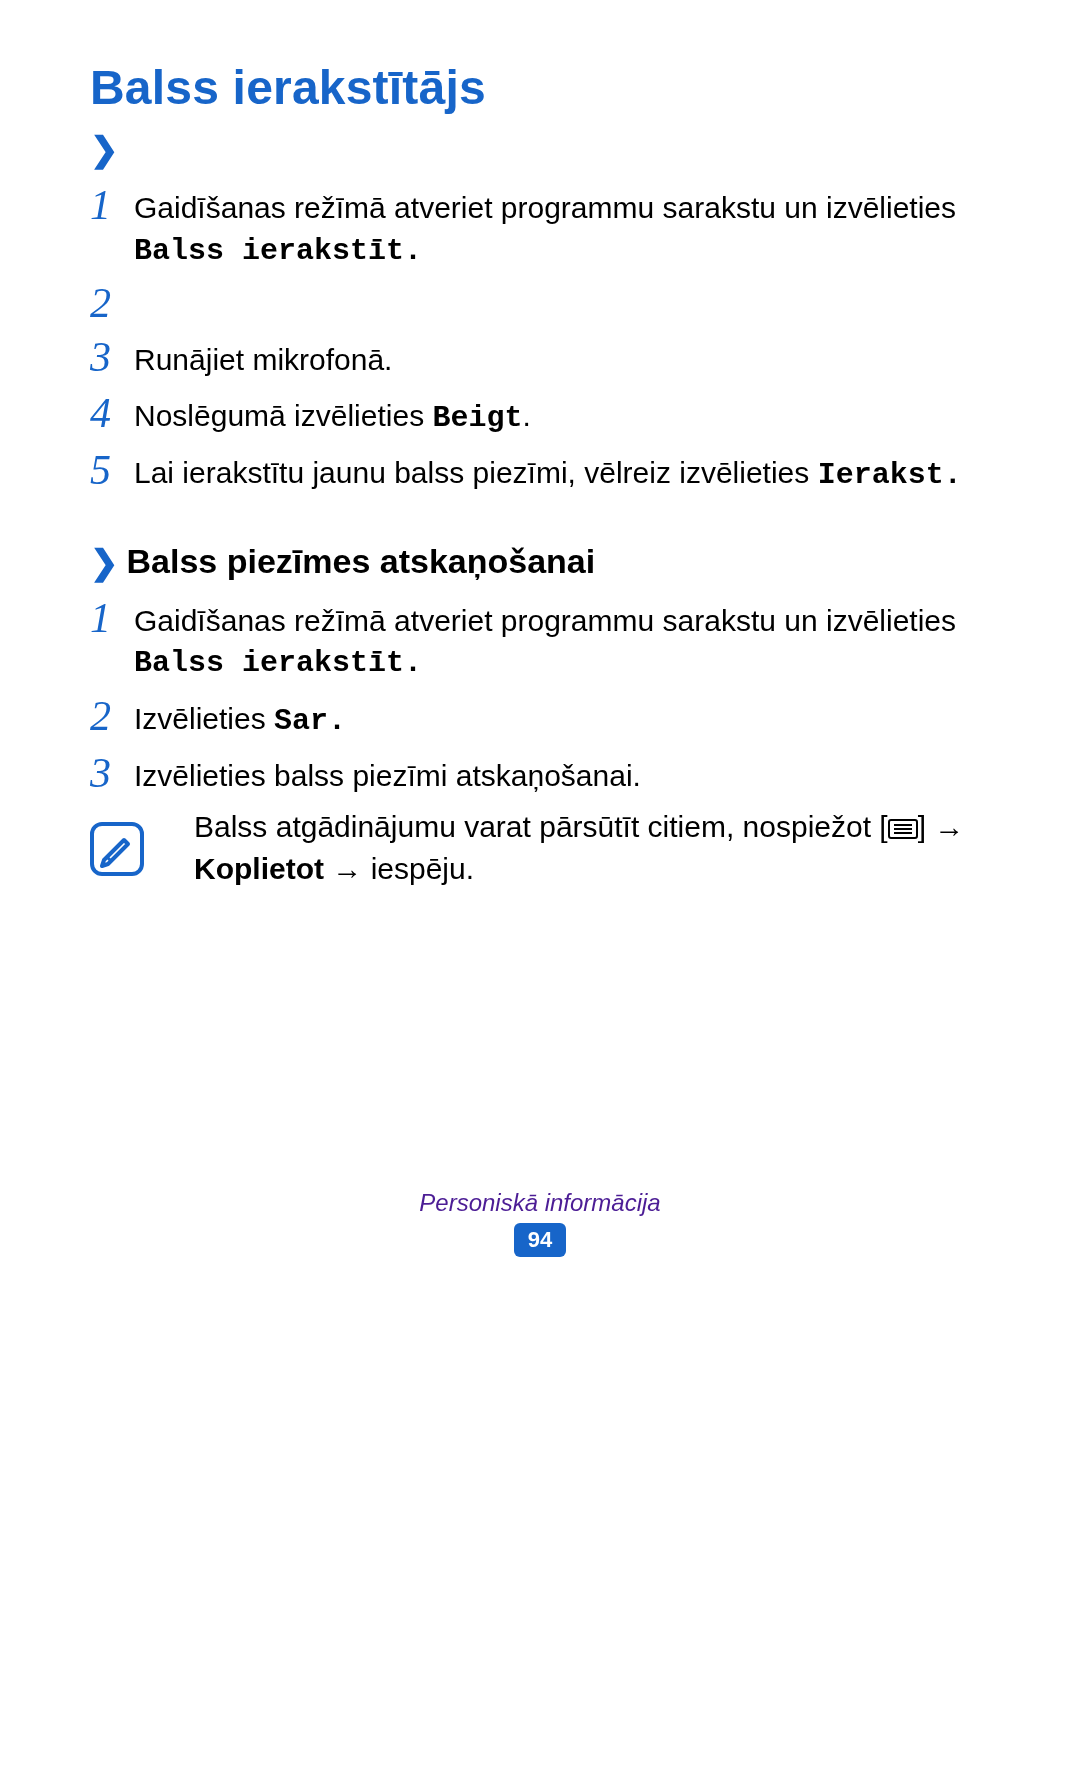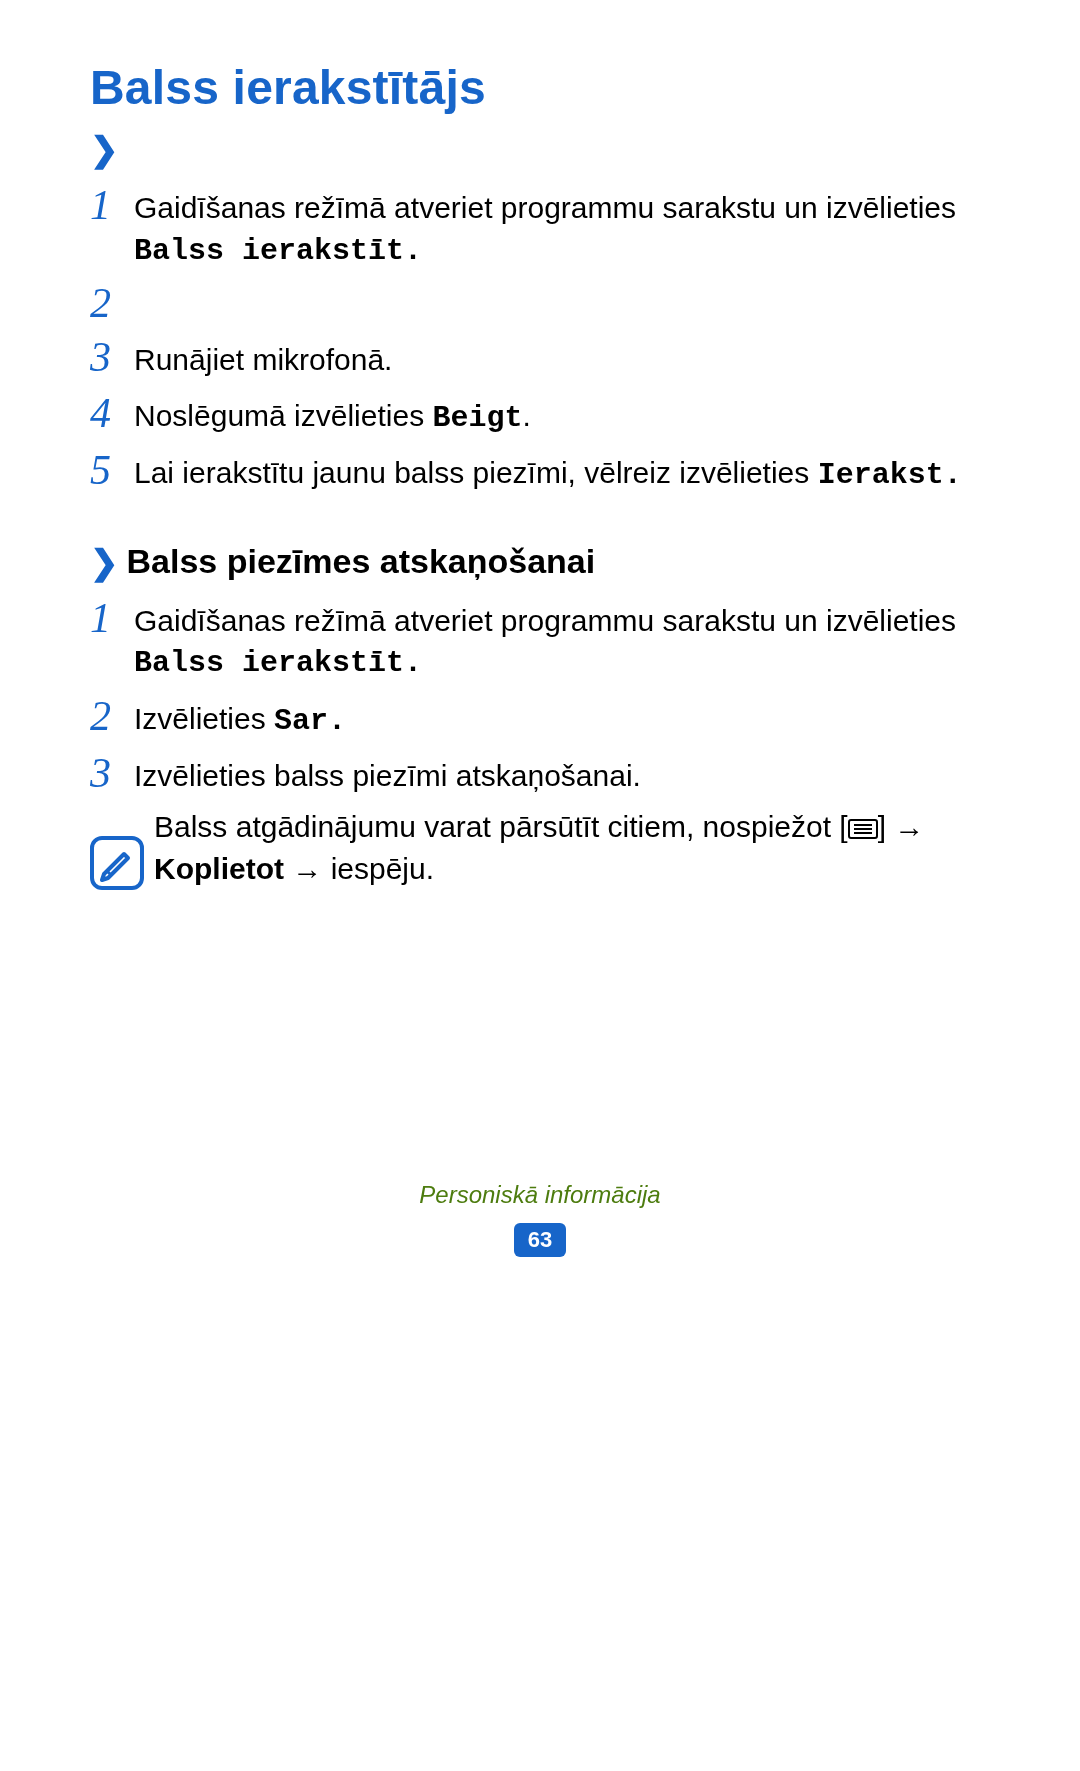--- a/index.html
+++ b/index.html
@@ -63,22 +63,23 @@
   }
   .step-body {
     font-size: 30px;
     line-height: 1.35;
     padding-top: 5px;
     max-width: 830px;
   }
   .step-body .bold { font-weight: 700; font-family: Liberation Mono, monospace; }
   .note-row {
     display: flex;
-    align-items: flex-end;
+    align-items: center;
     margin-top: 6px;
+    gap: 40px;
   }
   .note-icon {
     width: 54px;
     height: 54px;
     flex: 0 0 54px;
     margin-right: 10px;
     margin-top: 2px;
   }
   .note-body {
     font-size: 30px;
@@ -93,22 +94,22 @@
   .footer {
     position: absolute;
     bottom: 70px;
     left: 0;
     right: 0;
     text-align: center;
   }
   .footer-label {
     font-style: italic;
     font-size: 24px;
-    color: #4d7c0f;
-    margin-bottom: 14px;
+    color: #4c1d95;
+    margin-bottom: 6px;
   }
   .page-badge {
     display: inline-block;
     background: #1765c9;
     color: #fff;
     font-size: 22px;
     font-weight: 600;
     padding: 4px 14px;
     border-radius: 6px;
   }
@@ -192,16 +193,16 @@
               <line x1="6" y1="6" x2="24" y2="6" stroke="#000" stroke-width="2"></line>
               <line x1="6" y1="10" x2="24" y2="10" stroke="#000" stroke-width="2"></line>
               <line x1="6" y1="14" x2="24" y2="14" stroke="#000" stroke-width="2"></line>
             </svg></span><span>] → </span><span class="bold">Koplietot</span><span> → iespēju.</span>
       </div>
     </div>
   </div>
 
   <div class="footer">
     <div class="footer-label">Personiskā informācija</div>
-    <div class="page-badge">63</div>
+    <div class="page-badge">94</div>
   </div>
 
 </div>
 
 </body></html>

